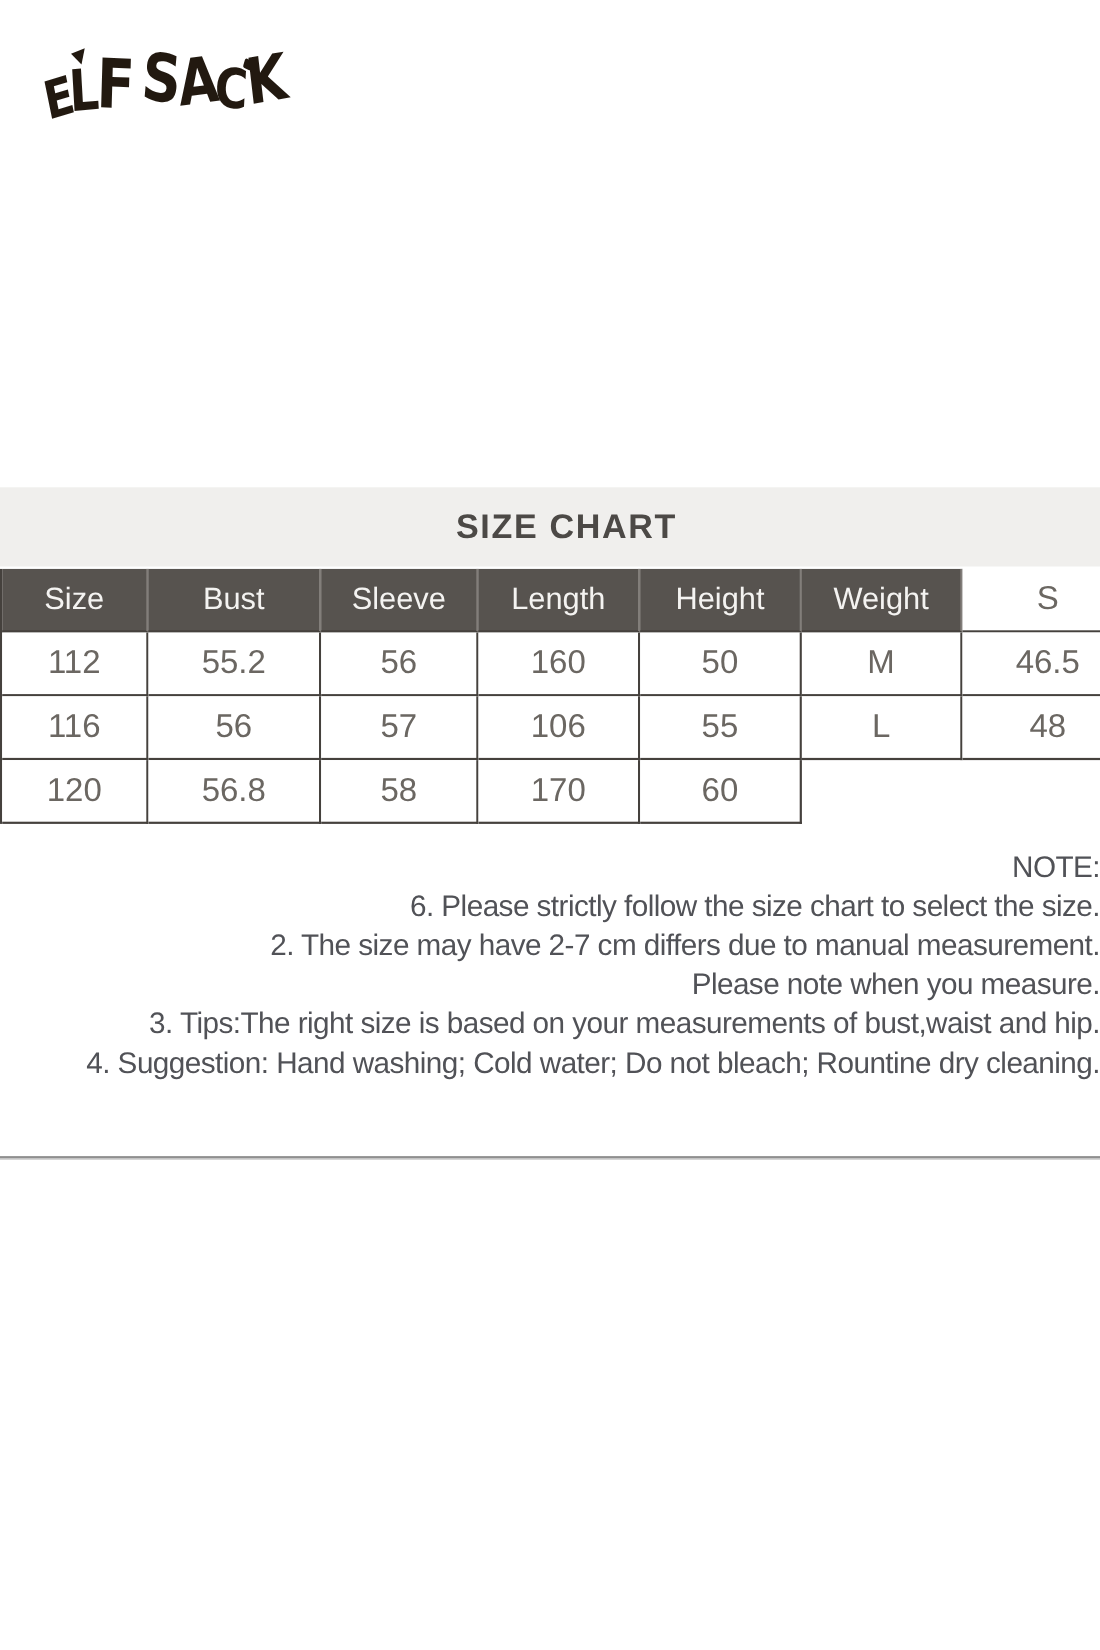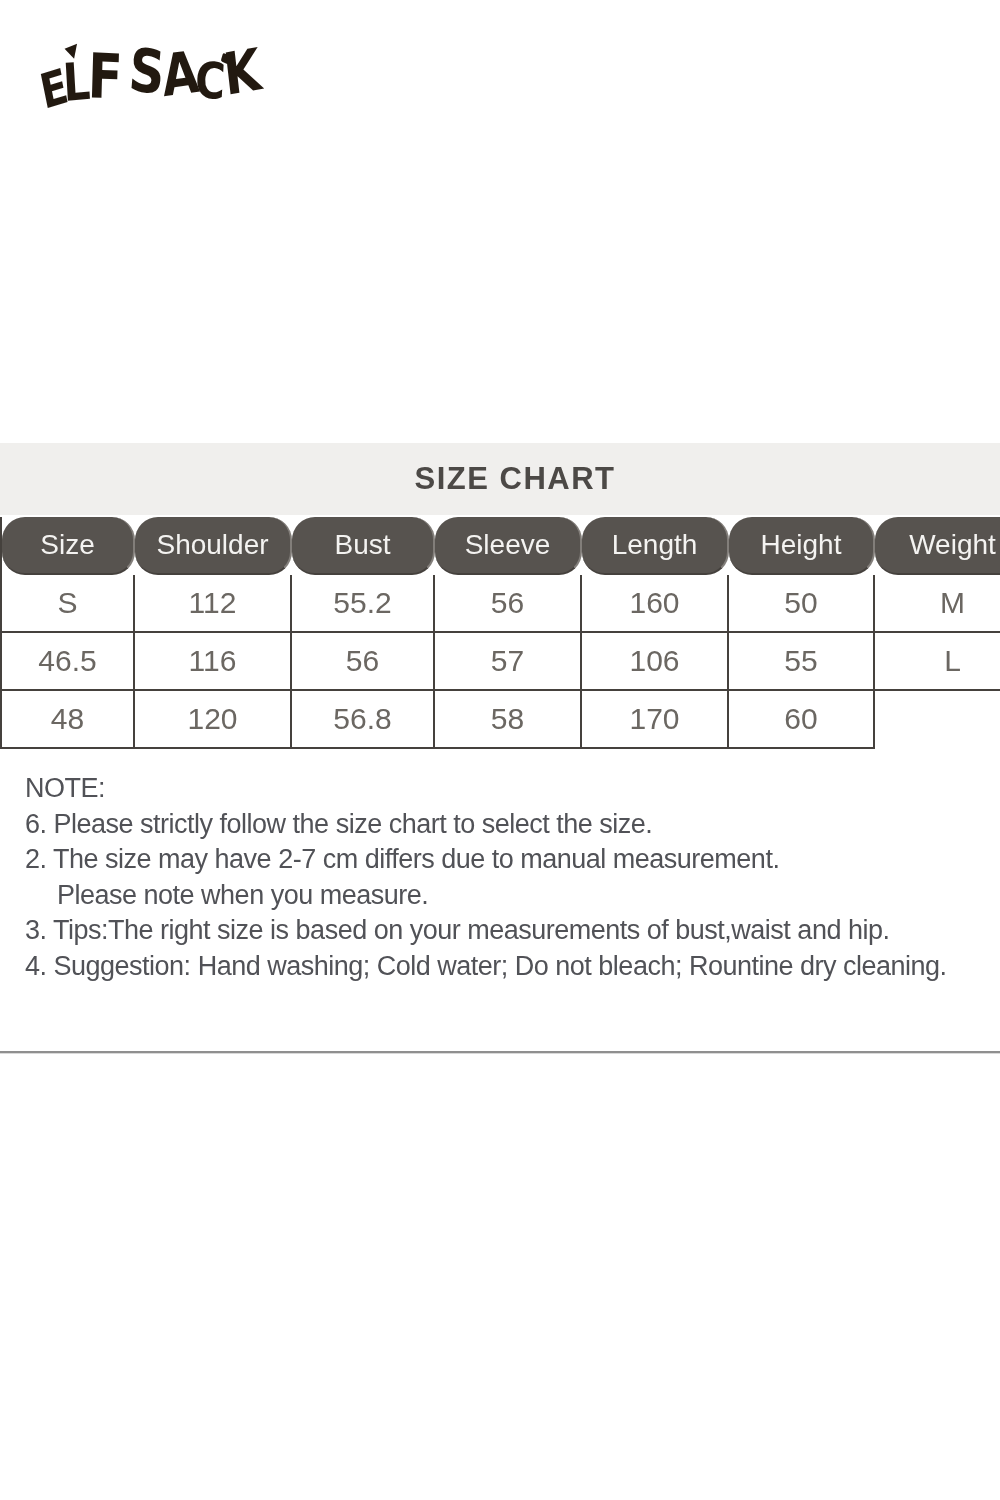--- a/index.html
+++ b/index.html
@@ -71,34 +71,34 @@
     display:grid; width:1030px;
     grid-template-columns:133px 157px 143px 147px 147px 146px 157px;
     grid-auto-rows:58px;
     border-left:2px solid var(--border-dark);
   }
   .grid .th{
     background:var(--header-bg); color:var(--header-text);
     font-size:28px; display:flex; align-items:center; justify-content:center;
     border-right:2px solid var(--header-divider);
     border-bottom:2px solid var(--border-dark);
-    border-radius:23px;
   }
   .grid .td{
     background:#ffffff; color:var(--cell-text);
     font-size:30px; display:flex; align-items:center; justify-content:center;
     border-right:2px solid var(--border-dark);
     border-bottom:2px solid var(--border-dark);
   }
 
   
   .notes{
     position:absolute; left:25px; top:771px; width:975px;
     color:var(--note-text); font-size:27px; letter-spacing:-0.5px;
     line-height:35.5px;
+    text-align:right;
   }
   .notes .indent{padding-left:32px;}
 
   
   .divider{
     position:absolute; left:0; top:1051px; width:1000px; height:3px;
     background:var(--divider-gray);
     border-bottom:1px solid #d9d9d9;
   }
 </style>
@@ -111,21 +111,20 @@
   <span class="lt lt0">E</span><span class="lt lt1">L</span><span class="lt lt2">F</span><span class="ltsp"></span><span class="lt lt3">S</span><span class="lt lt4">A</span><span class="lt lt5">C</span><span class="lt lt6">K</span>
 </div>
 
 <div class="banner">
   <h1>SIZE CHART</h1>
 </div>
 
 <div class="table-clip">
   <div class="grid">
     <div class="th">Size</div>
-    <div class="th">Shoulder</div>
     <div class="th">Bust</div>
     <div class="th">Sleeve</div>
     <div class="th">Length</div>
     <div class="th">Height</div>
     <div class="th">Weight</div>
 
     <div class="td">S</div>
     <div class="td">112</div>
     <div class="td">55.2</div>
     <div class="td">56</div>

